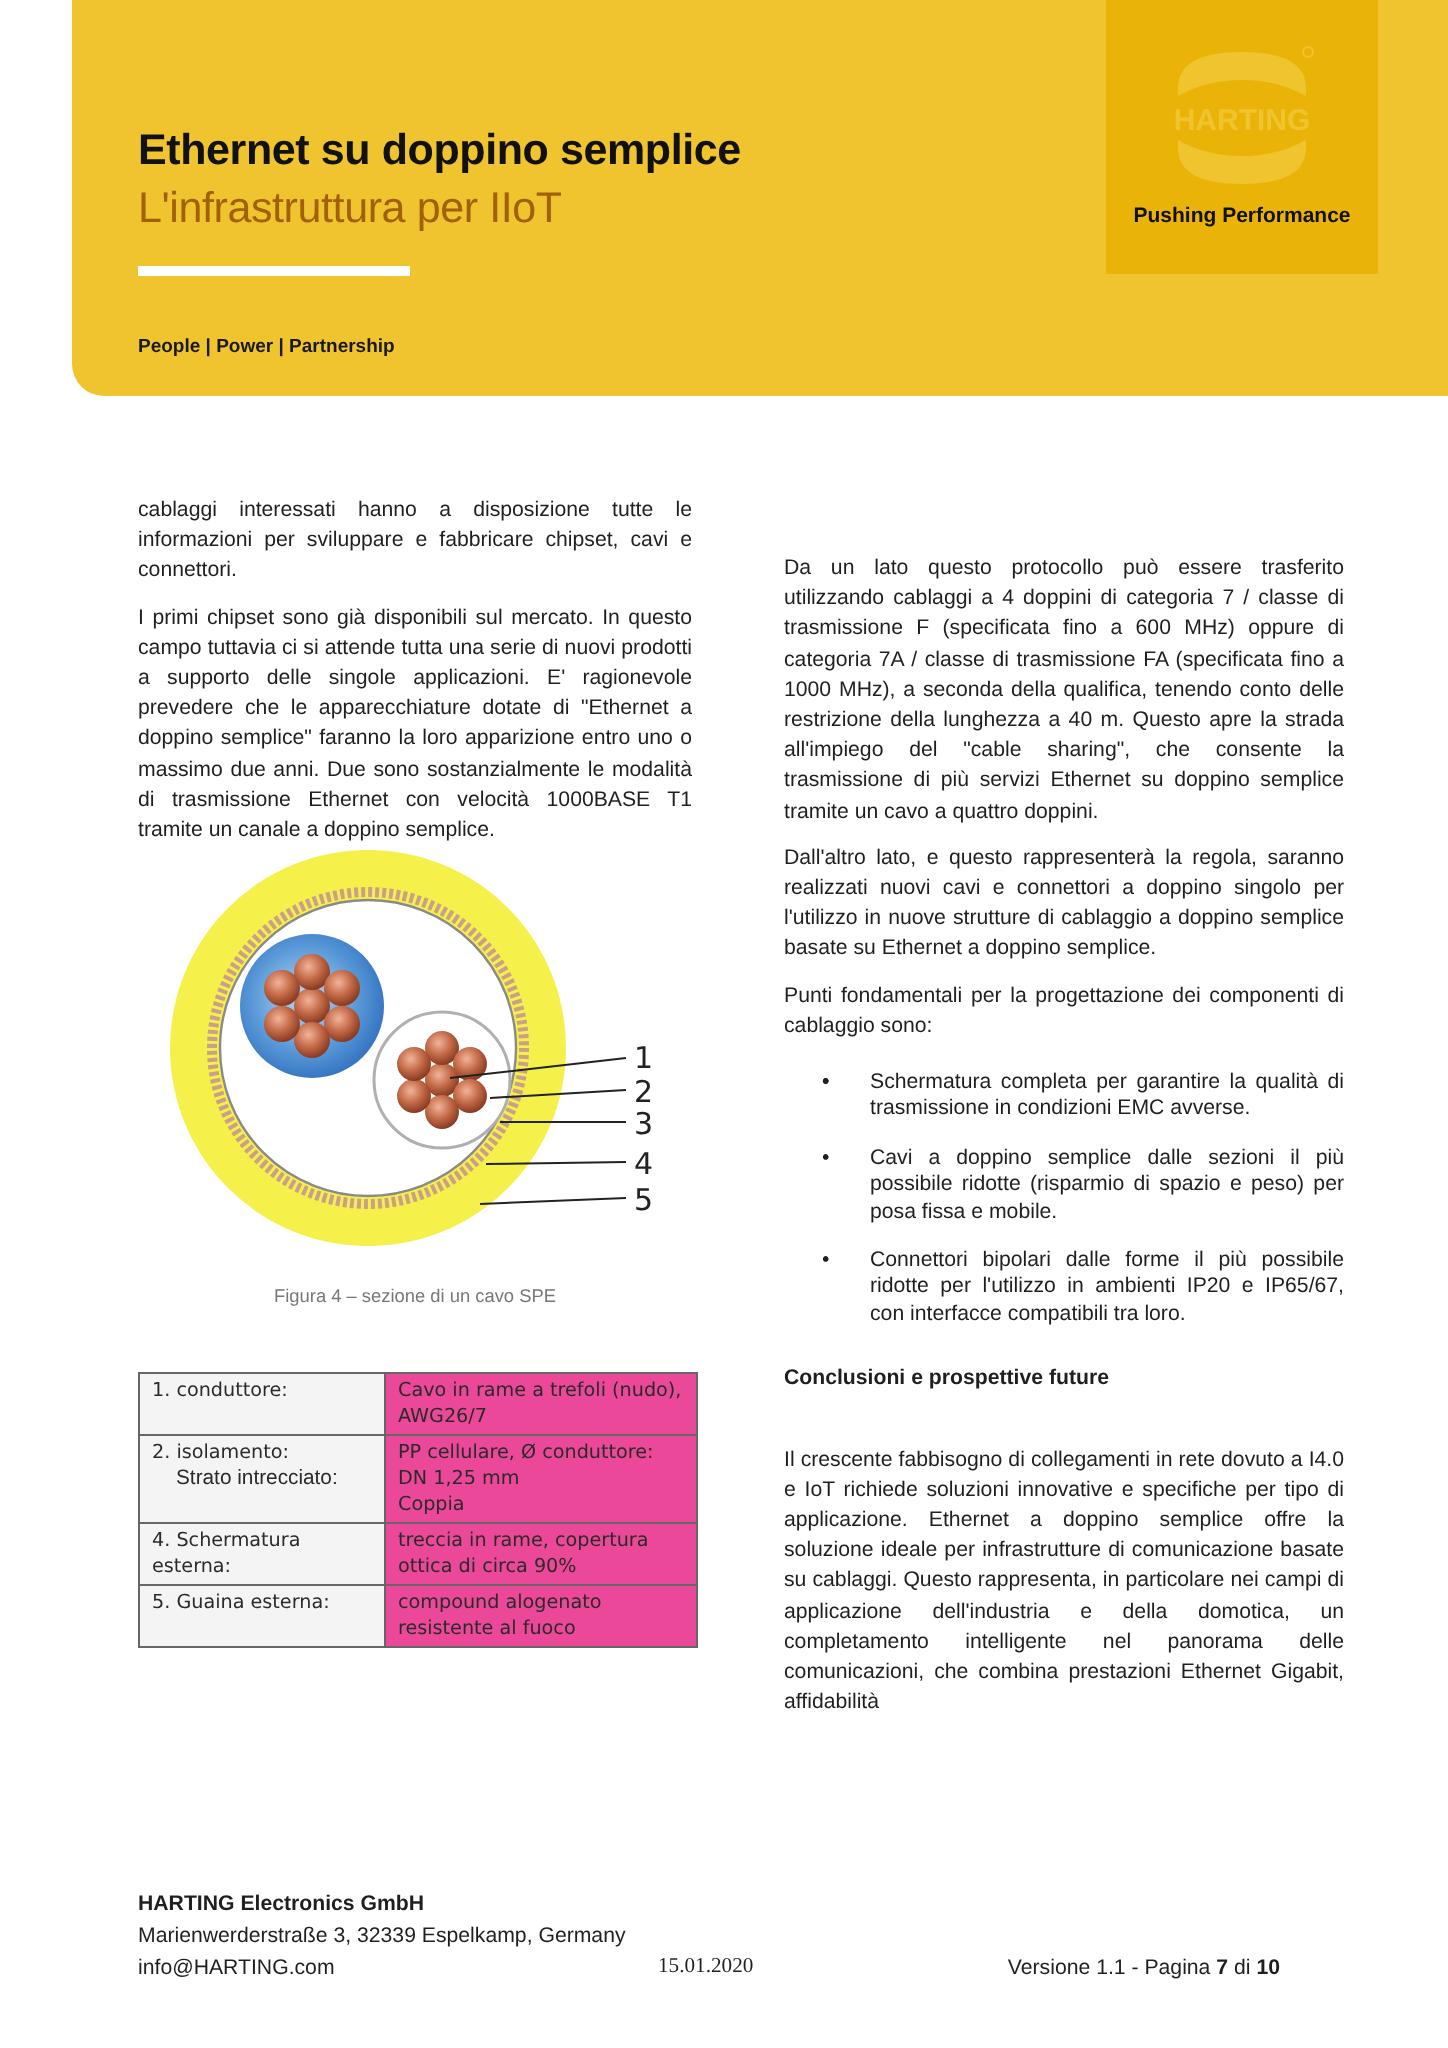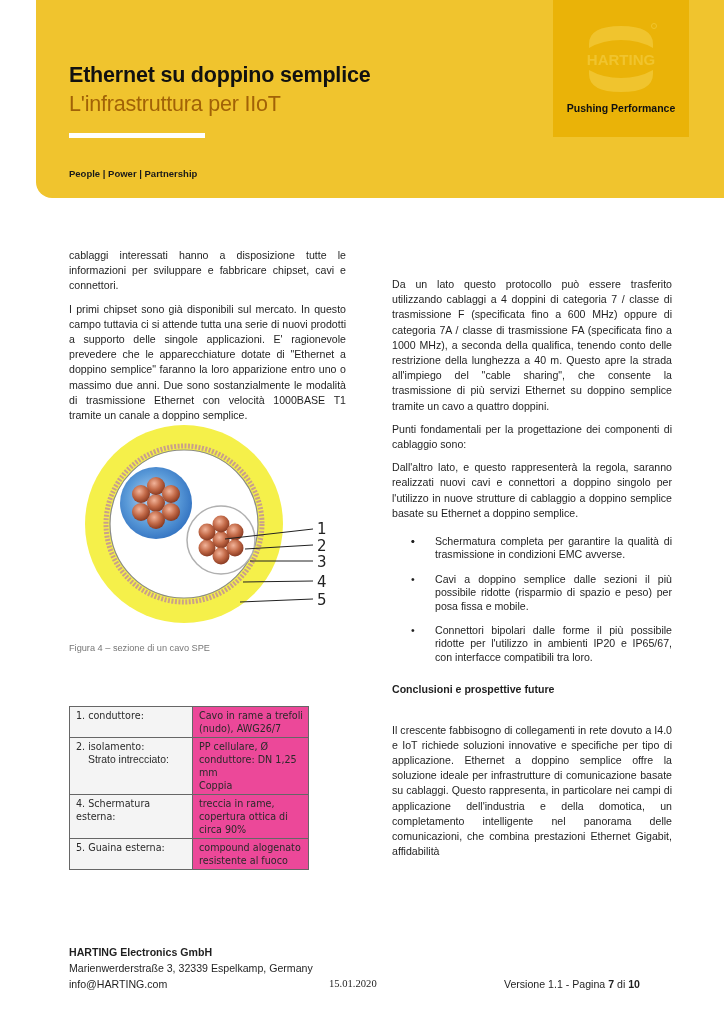--- a/index.html
+++ b/index.html
@@ -34,26 +34,26 @@
       font-size: 10.5px; font-weight: bold; color: #111;
     }
 
     .col { position: absolute; font-size: 10.6px; line-height: 15.2px; color: #1f1f1f; }
     .col p { text-align: justify; margin-bottom: 8px; }
     .col-left { left: 69px; top: 248px; width: 277px; }
     .col-right { left: 392px; top: 264px; width: 280px; margin-top: 13px; }
 
     .figure { position: absolute; left: 85px; top: 424px; width: 260px; height: 200px; }
     .fig-caption {
-      position: absolute; left: 69px; top: 643px; width: 277px; 
+      position: absolute; left: 69px; top: 643px; width: 277px; text-align: center;
       font-size: 9.2px; color: #777;
     }
 
     table.spec {
-      position: absolute; left: 69px; top: 706px; width: 240px;
+      position: absolute; left: 69px; top: 686px; width: 280px;
       border-collapse: collapse; font-size: 9.6px; line-height: 13px; color: #2a2a2a;
       font-family: "DejaVu Sans", sans-serif;
     }
     table.spec td { border: 1px solid #666; padding: 2px 5px 2px 6px; vertical-align: top; }
     table.spec td.k { width: 123px; background: #f4f4f4; }
     table.spec td.v { background: #ec4899; }
     .k-sub { padding-left: 12px; display: block; font-family: "Liberation Sans", sans-serif; font-size: 10.4px; }
 
     ul.points { list-style: none; margin: 14px 0 14px 0; }
     ul.points li { position: relative; padding-left: 43px; margin-bottom: 11px; line-height: 13.4px; text-align: justify; }
@@ -175,22 +175,22 @@
   </tr>
   <tr>
     <td class="k">5. Guaina esterna:</td>
     <td class="v">compound alogenato resistente al fuoco</td>
   </tr>
 </tbody>
   </table>
 
 <div class="col col-right">
   <p>Da un lato questo protocollo può essere trasferito utilizzando cablaggi a 4 doppini di categoria 7 / classe di trasmissione F (specificata fino a 600 MHz) oppure di categoria 7A / classe di trasmissione FA (specificata fino a 1000 MHz), a seconda della qualifica, tenendo conto delle restrizione della lunghezza a 40 m. Questo apre la strada all'impiego del "cable sharing", che consente la trasmissione di più servizi Ethernet su doppino semplice tramite un cavo a quattro doppini.</p>
+  <p>Dall'altro lato, e questo rappresenterà la regola, saranno realizzati nuovi cavi e connettori a doppino singolo per l'utilizzo in nuove strutture di cablaggio a doppino semplice basate su Ethernet a doppino semplice.</p>
   <p>Punti fondamentali per la progettazione dei componenti di cablaggio sono:</p>
-  <p>Dall'altro lato, e questo rappresenterà la regola, saranno realizzati nuovi cavi e connettori a doppino singolo per l'utilizzo in nuove strutture di cablaggio a doppino semplice basate su Ethernet a doppino semplice.</p>
   <ul class="points">
     <li>
       <span class="bullet">•</span>
     </li>
     <li>
       <span class="bullet">•</span>
       <span>Schermatura completa per garantire la qualità di trasmissione in condizioni EMC avverse.</span>
     </li>
     <li>
       <span class="bullet">•</span>

